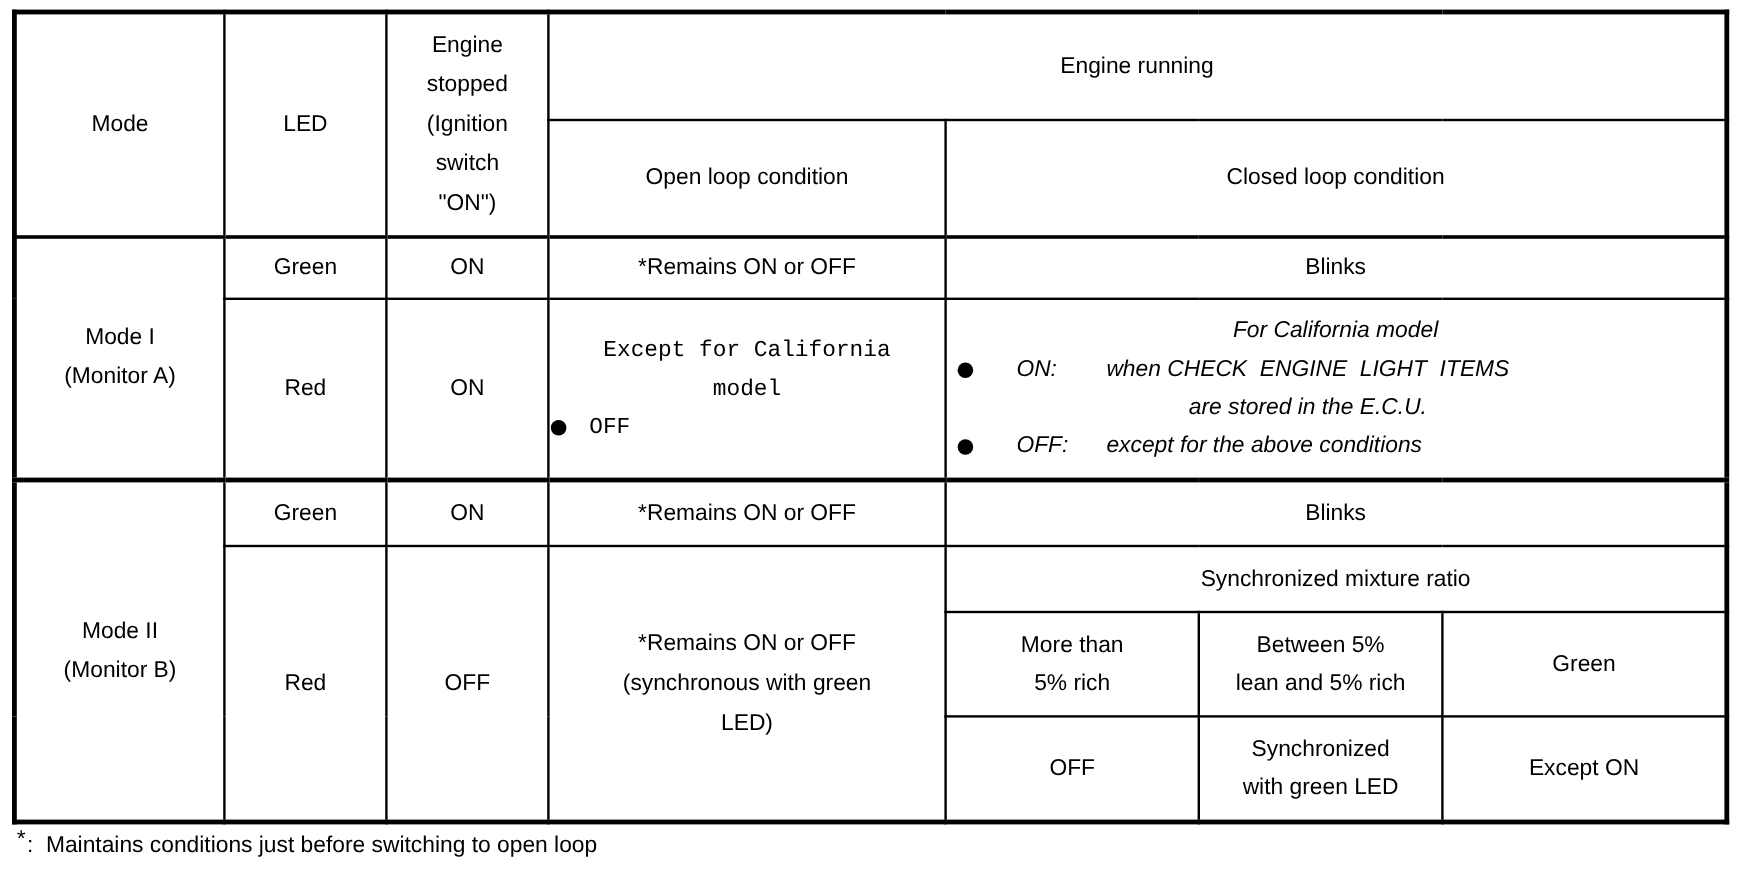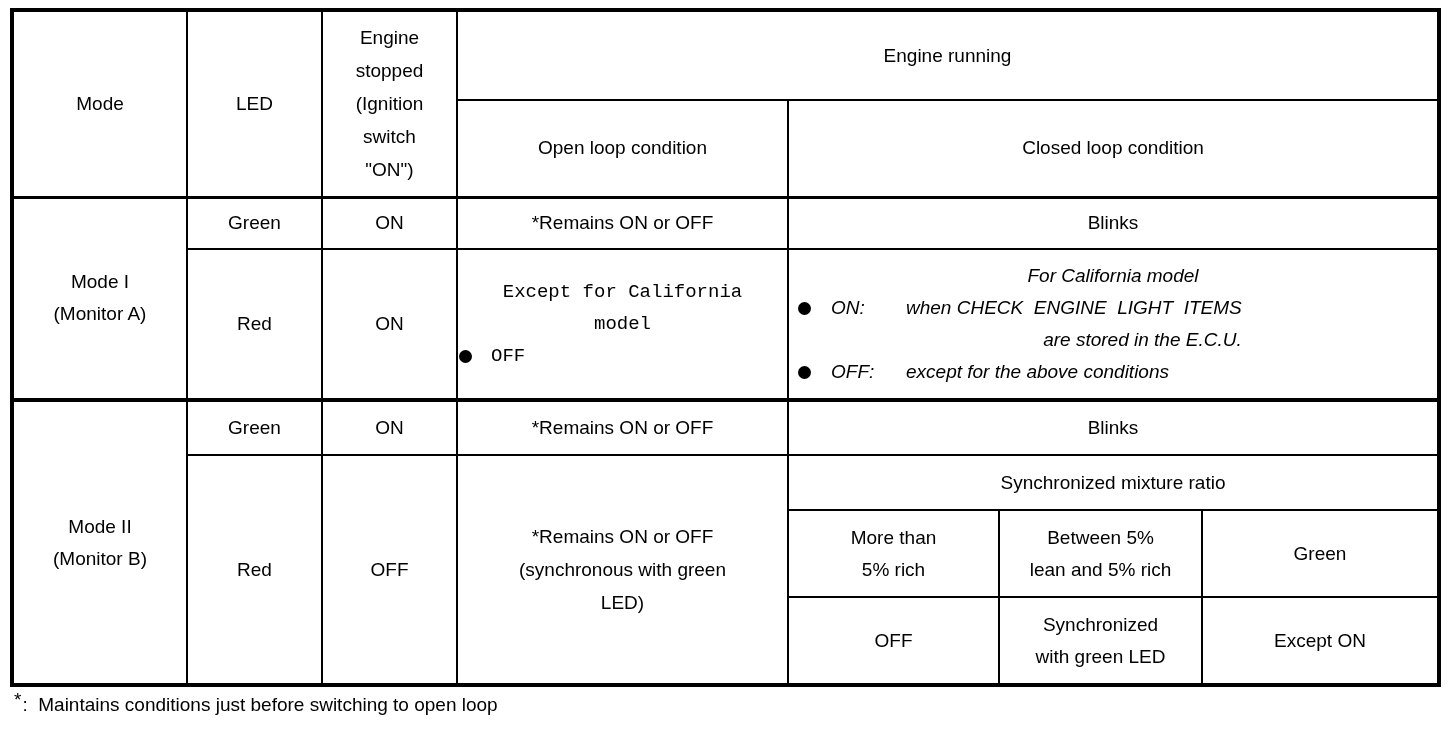--- a/index.html
+++ b/index.html
@@ -68,23 +68,23 @@
     background: #000;
     border-radius: 50%;
   }
   .open-bullet-gap { margin-left: 1px; }
   .open-bullet-text { margin-left: 19px; }
   .closed-bullet-row { margin-left: 9px; }
   .b-label {
     flex: 0 0 75px;
     width: 75px;
     text-align: left;
-    margin-left: 20px;
-  }
-  .b-text { text-align: right; }
+    margin-left: 36px;
+  }
+  .b-text { text-align: center; }
 
   .footnote {
     position: absolute;
     left: 14px;
     top: 694px;
     font-size: 19px;
     display: flex;
     align-items: flex-start;
   }
   .fn-star {

